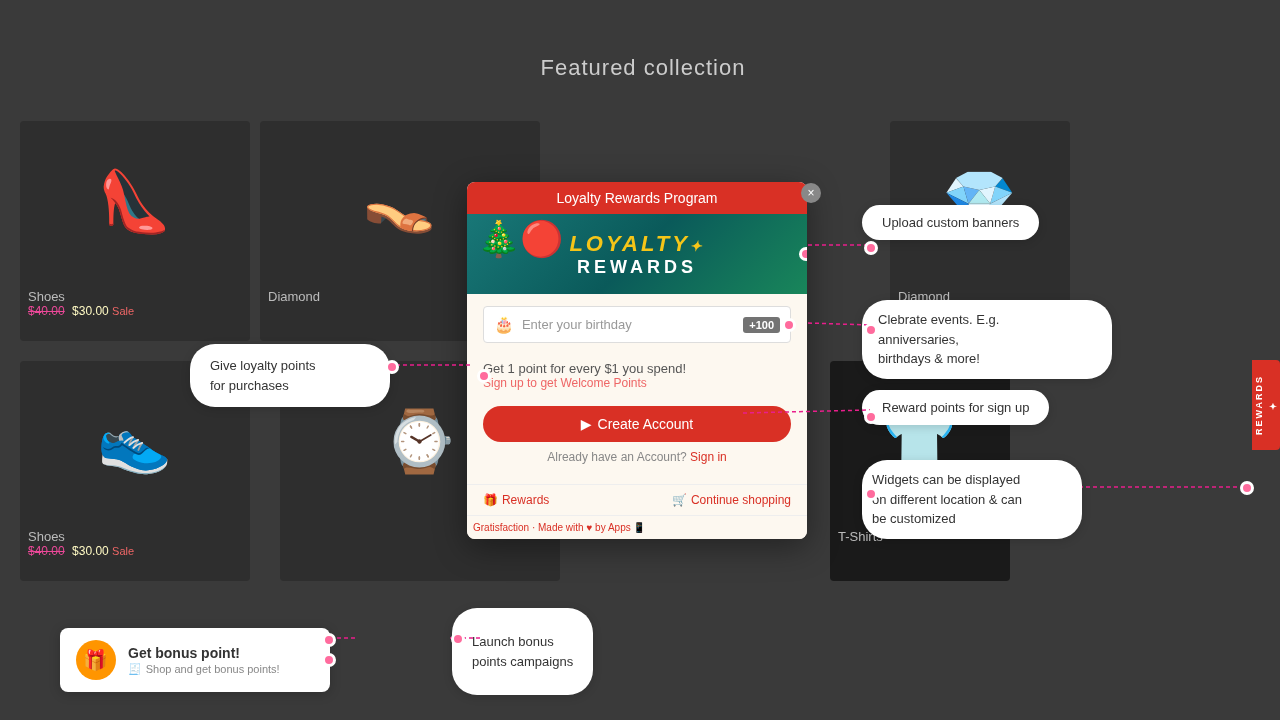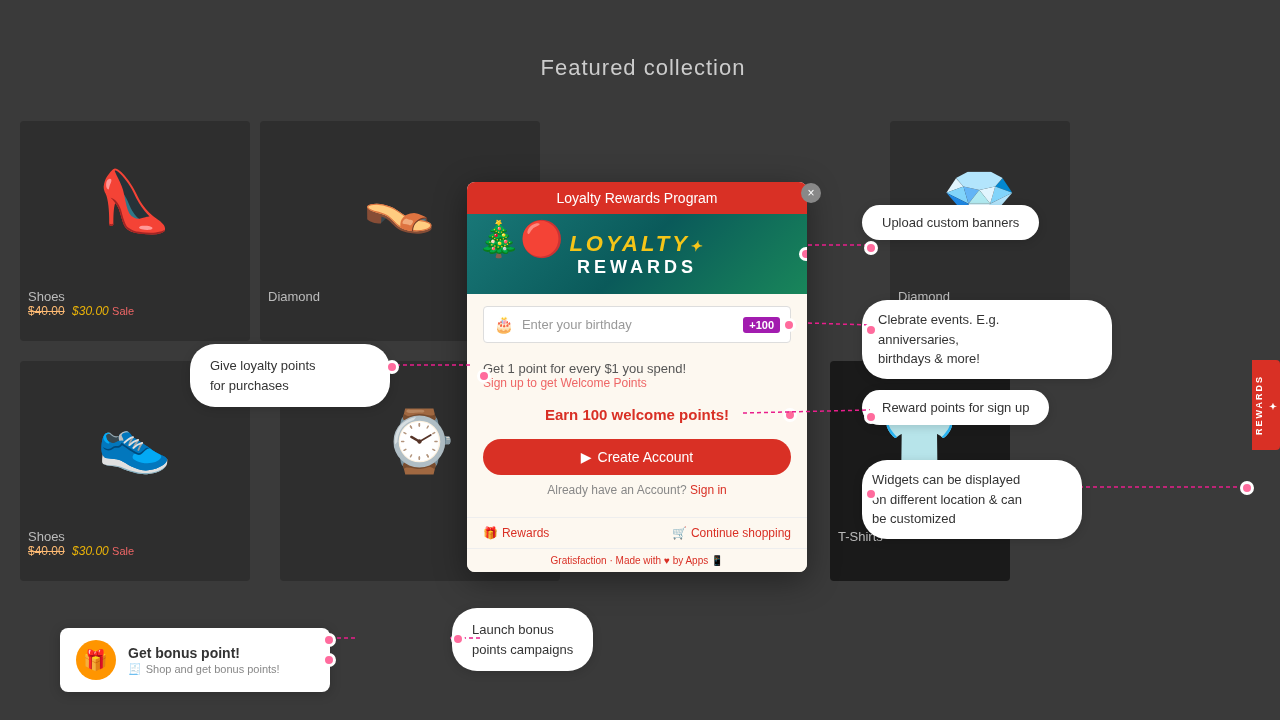--- a/index.html
+++ b/index.html
@@ -55,22 +55,22 @@
       justify-content: center;
       font-size: 60px;
     }
 
     .product-info {
       padding: 8px;
       color: #999;
       font-size: 12px;
     }
     .product-info .name { color: #bbb; font-size: 13px; }
-    .product-info .price-old { text-decoration: line-through; color: #fdba74; margin-right: 4px; }
-    .product-info .price-new { color: #eab308; font-style: italic; }
+    .product-info .price-old { text-decoration: line-through; color: #ec4899; margin-right: 4px; }
+    .product-info .price-new { color: #fef9c3; }
     .product-info .sale-badge { color: #e66; font-size: 11px; }
 
     .modal {
       background: #fdf8f0;
       border-radius: 8px;
       width: 340px;
       position: absolute;
       left: 467px;
       top: 182px;
       box-shadow: 0 8px 32px rgba(0,0,0,0.4);
@@ -171,21 +171,21 @@
       gap: 8px;
       margin-bottom: 10px;
       background: white;
       position: relative;
     }
 
     .birthday-icon { font-size: 16px; color: #e66; }
     .birthday-text { color: #999; font-size: 13px; flex: 1; }
 
     .birthday-badge {
-      background: #a21caf;
+      background: #737373;
       color: white;
       font-size: 11px;
       font-weight: bold;
       padding: 2px 6px;
       border-radius: 3px;
     }
 
     .birthday-dot {
       position: absolute;
       right: -6px;
@@ -287,21 +287,21 @@
     .footer-link {
       font-size: 12px;
       color: #d93025;
       text-decoration: none;
       display: flex;
       align-items: center;
       gap: 4px;
     }
 
     .modal-powered {
-      text-align: center;
+      text-align: left;
       font-size: 10px;
       color: #aaa;
       padding: 6px;
       background: #fdf8f0;
       border-top: 1px solid #eee;
     }
 
     .modal-powered span { color: #d93025; }
 
     
@@ -491,24 +491,20 @@
       <span class="birthday-badge">+100</span>
       <div class="birthday-dot"></div>
     </div>
 
     <div class="points-earn">
       <div class="points-earn-dot"></div>
       <div class="points-earn-text">Get 1 point for every $1 you spend!</div>
       <div class="points-earn-sub">Sign up to get Welcome Points</div>
     </div>
 
-    <div class="welcome-row">
-      <div class="welcome-text">Earn 100 welcome points!</div>
-      <div class="welcome-dot"></div>
-    </div>
 
     <button class="create-account-btn">
       <span>▶</span>
       <span>Create Account</span>
     </button>
 
     <div class="already-account">
       <span>Already have an Account?</span>
       <a href="#"> Sign in</a>
     </div>
@@ -558,21 +554,21 @@
 </div>
 <div class="connector-dot" style="left:864px; top:487px"></div>
 
 <div class="connector-dot" style="left:1240px; top:481px; background:#ff6b9d"></div>
 
 <div class="callout" style="left:190px; top:344px; padding:12px 20px; white-space:normal; width:200px; line-height:1.5">
   <span>Give loyalty points<br>for purchases</span>
 </div>
 <div class="connector-dot" style="left:385px; top:360px"></div>
 
-<div class="callout" style="left:452px; top:608px; padding:12px 20px; white-space:normal; line-height:1.5">
+<div class="callout" style="left:452px; top:608px; padding:24px 20px; white-space:normal; line-height:1.5">
   <span>Launch bonus<br>points campaigns</span>
 </div>
 <div class="connector-dot" style="left:451px; top:632px"></div>
 
 <div class="bonus-widget">
   <div class="bonus-icon-circle">
     <span>🎁</span>
   </div>
   <div class="bonus-text-area">
     <div class="bonus-title">Get bonus point!</div>

